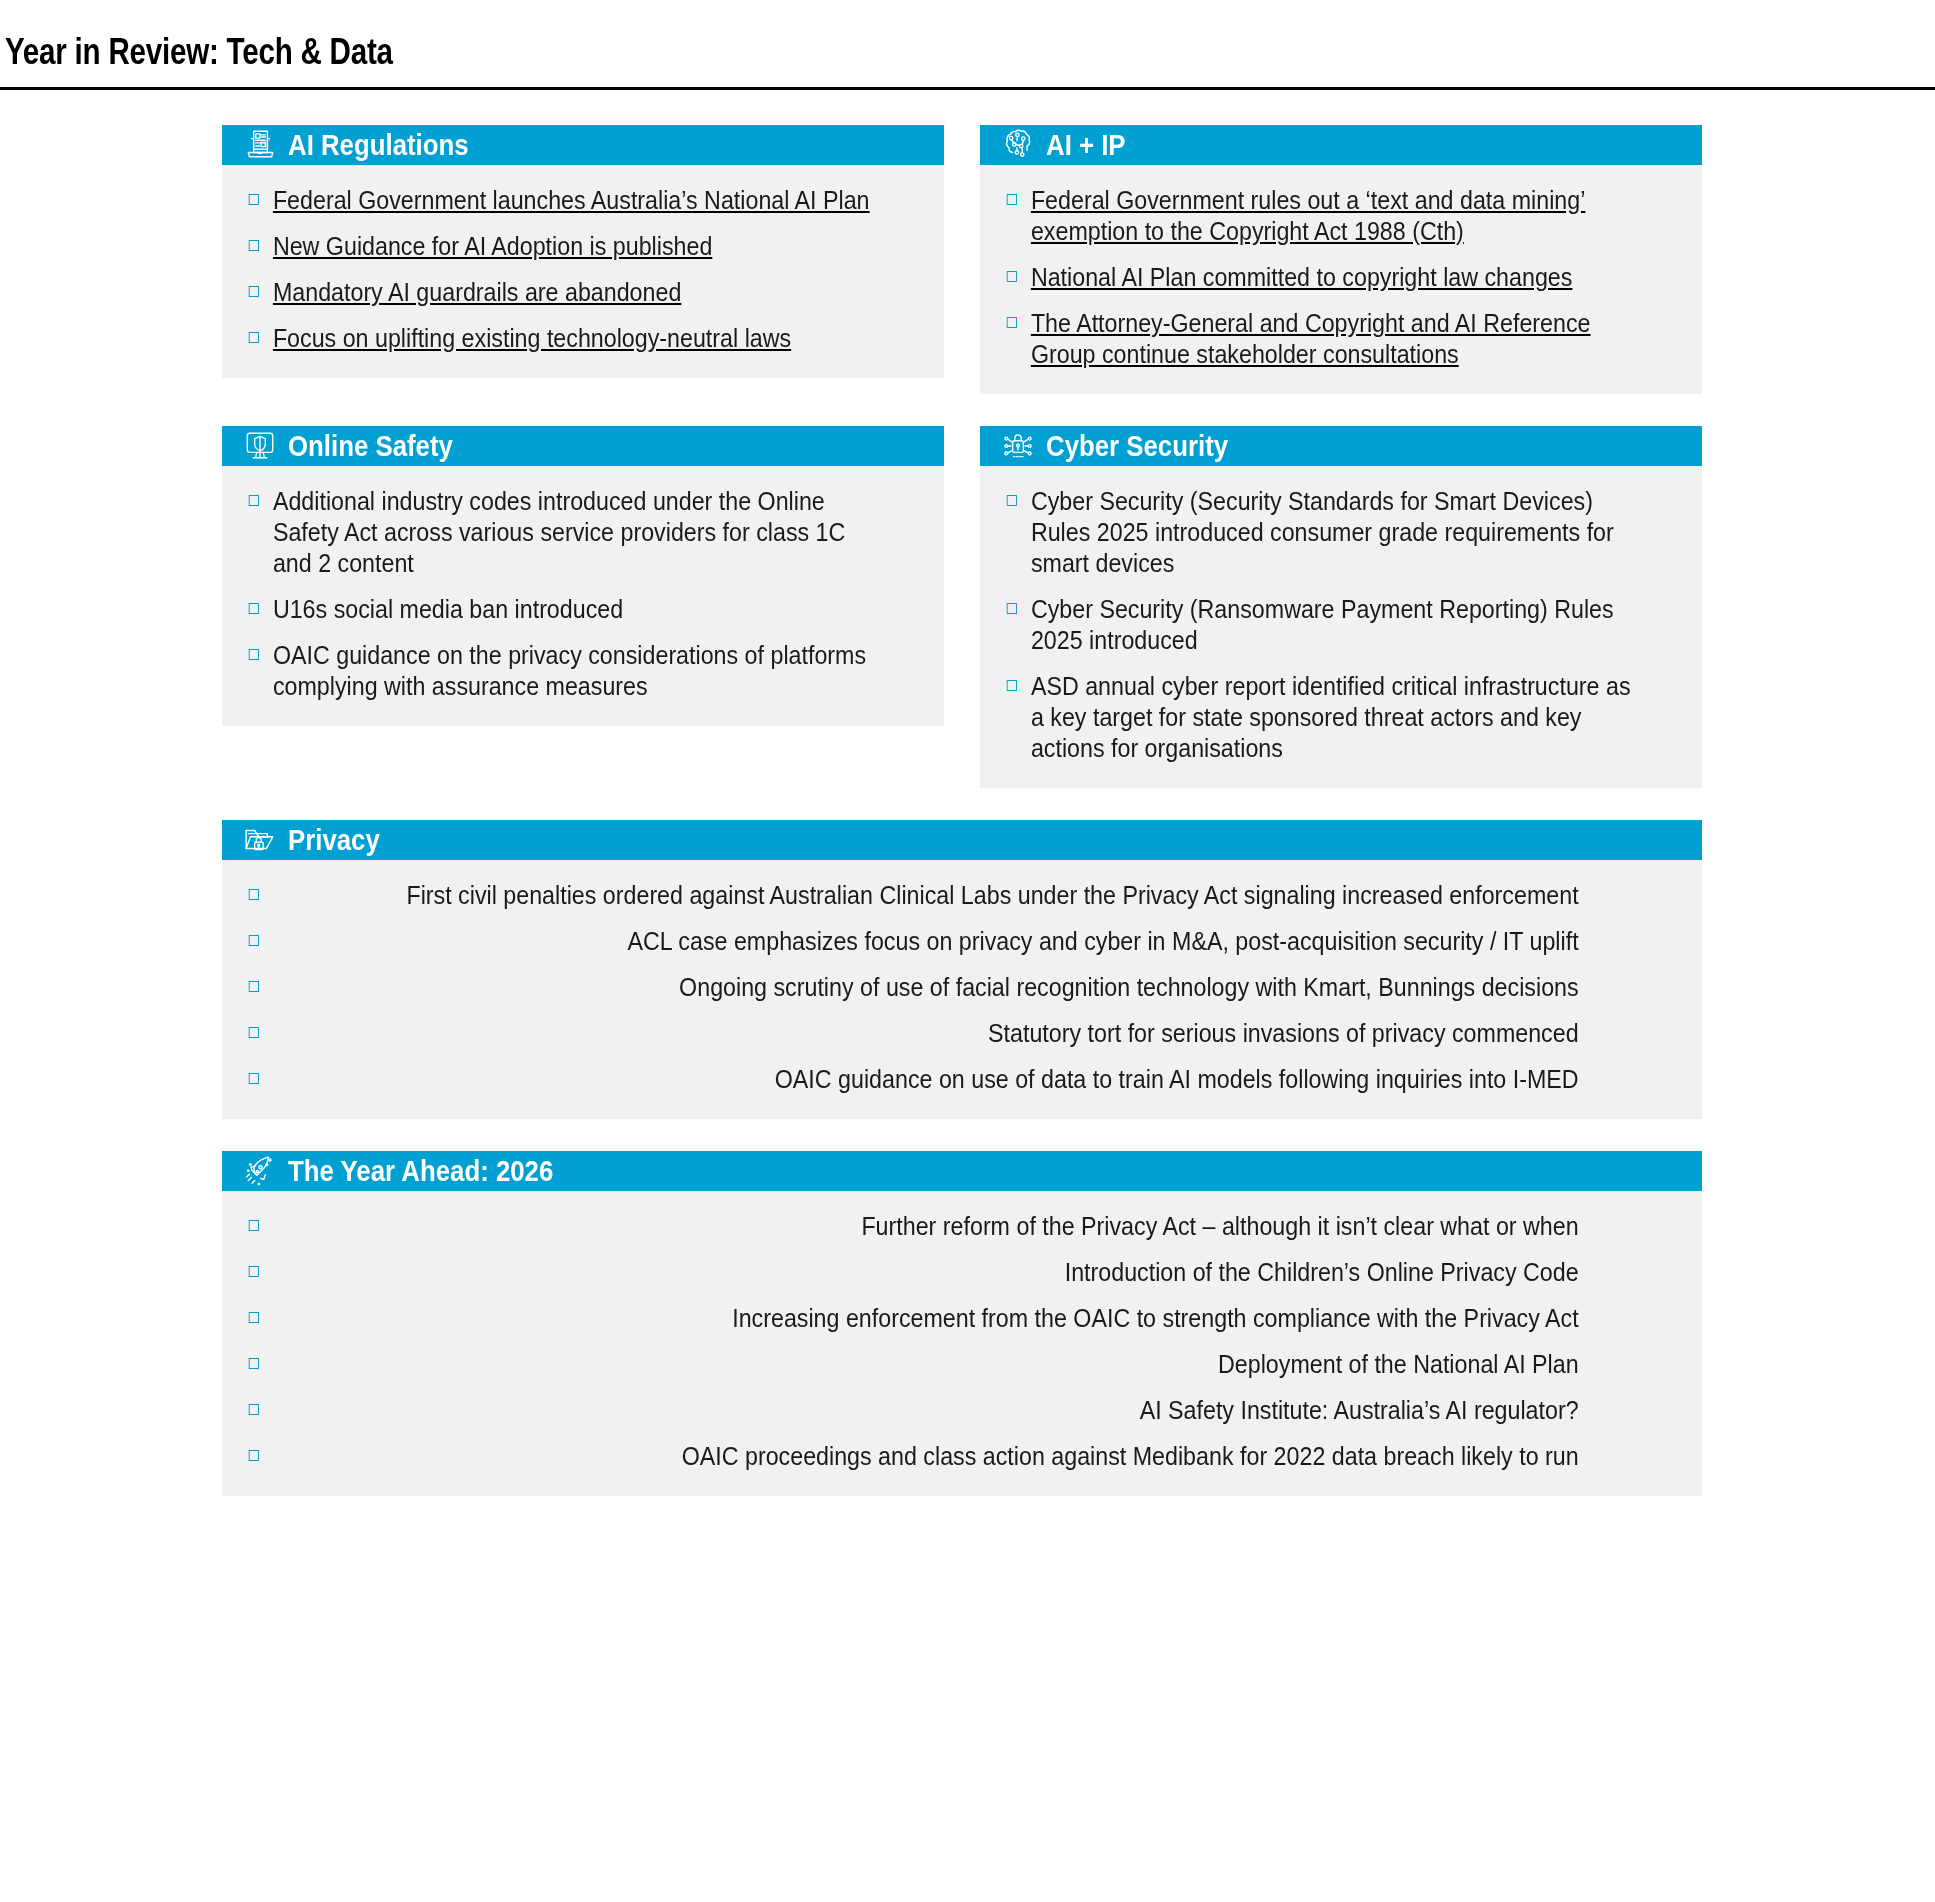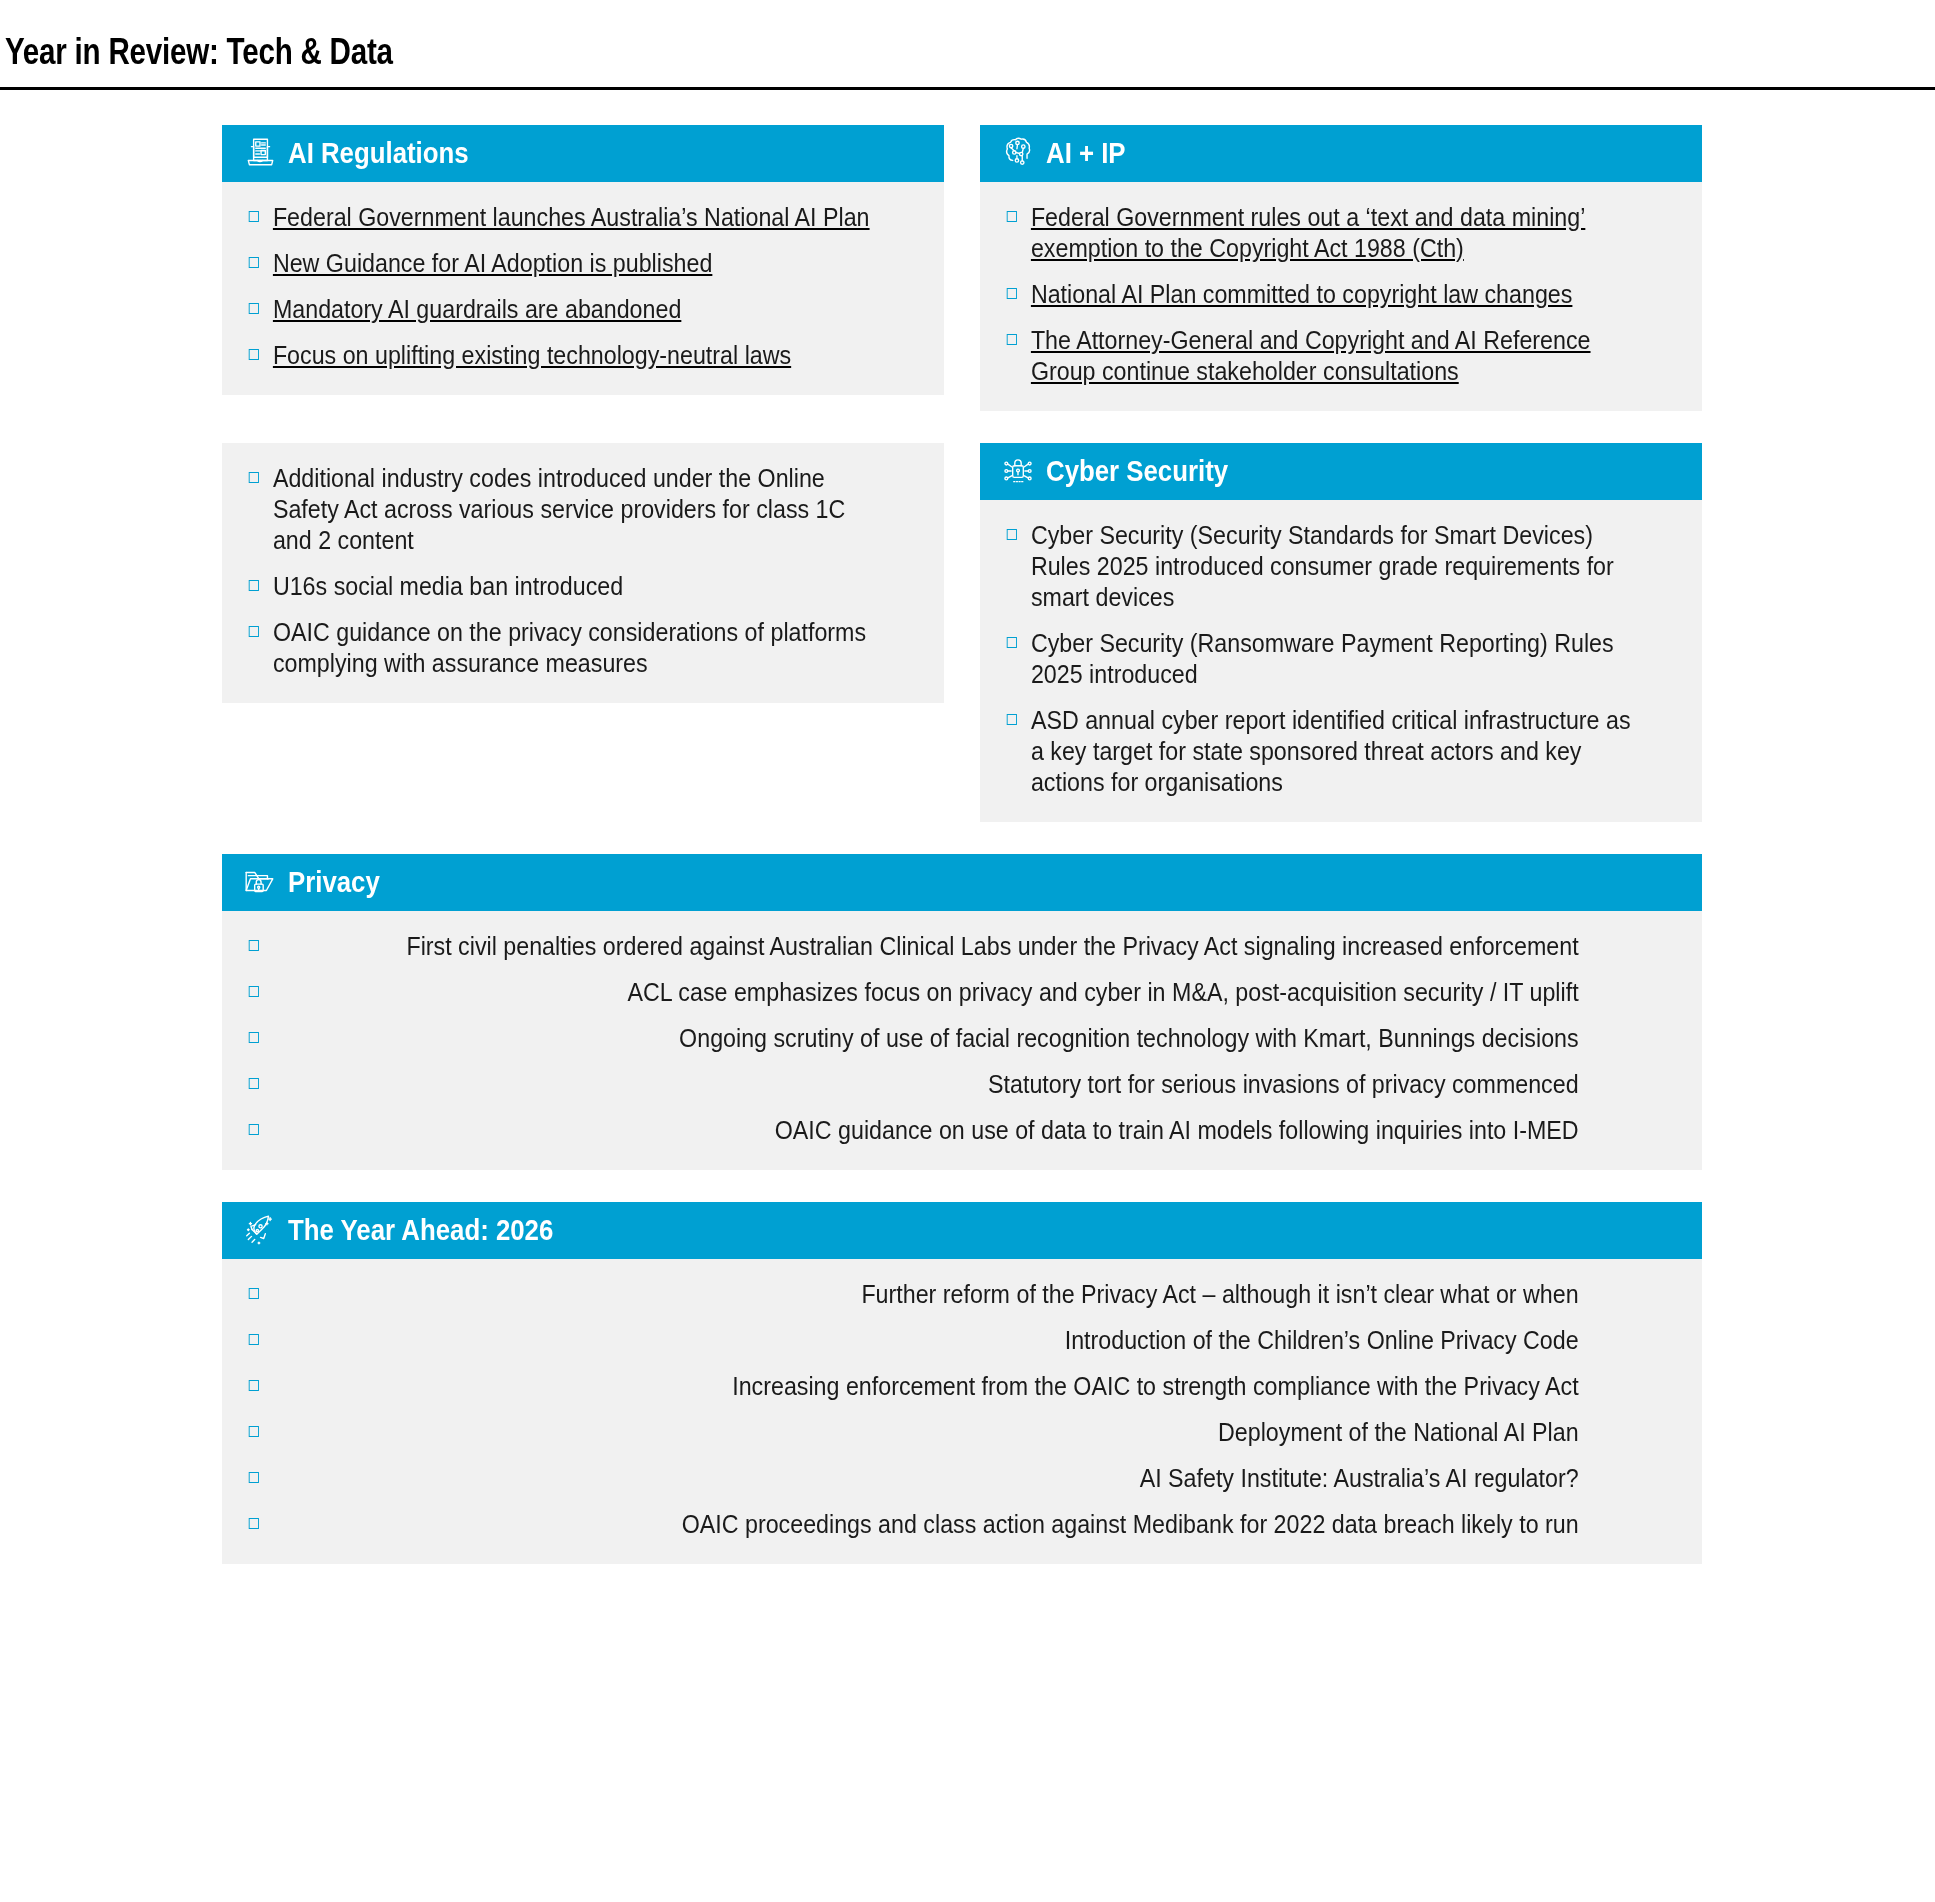--- a/index.html
+++ b/index.html
@@ -54,21 +54,21 @@
   .card {
     background: #f1f1f1;
     display: flex;
     flex-direction: column;
   }
   .card.half  { width: 722px; flex: 0 0 722px; }
   .card.full  { width: 1480px; flex: 0 0 1480px; text-align: right; }
 
   .card-header {
     background: #00a0d2;
-    height: 57px;
+    height: 40px;
     display: flex;
     align-items: center;
     padding: 0 0 0 20px;
     box-sizing: border-box;
   }
   .card-header .hdr-icon {
     width: 36px;
     height: 36px;
     flex: 0 0 36px;
     display: flex;
@@ -207,20 +207,34 @@
       </div>
     </div>
   </div>
 
   <div class="v-gap-sm"></div>
 
   <div class="row">
     <div class="gutter-left"></div>
 
     <div class="card half tall-b">
+      <div class="card-header">
+        <span class="hdr-icon">
+          <svg viewBox="0 0 64 64" fill="none" stroke="#ffffff" stroke-width="2.6" stroke-linecap="round" stroke-linejoin="round">
+            <rect x="8" y="8" width="48" height="36" rx="5"></rect>
+            <path d="M32 14 l10 4 v10 q0 9 -10 13 q-10 -4 -10 -13 v-10 z"></path>
+            <line x1="32" y1="14" x2="32" y2="41"></line>
+            <line x1="32" y1="44" x2="32" y2="52"></line>
+            <line x1="19" y1="54" x2="45" y2="54"></line>
+            <path d="M24 52 l2 -8"></path>
+            <path d="M40 52 l-2 -8"></path>
+          </svg>
+        </span>
+        <span class="card-title">Online Safety</span>
+      </div>
       <div class="card-body">
         <ul class="bullets">
           <li><span class="bullet-box"></span><span>Additional industry codes introduced under the Online Safety Act across various service providers for class 1C and 2 content</span></li>
           <li><span class="bullet-box"></span><span>U16s social media ban introduced</span></li>
           <li><span class="bullet-box"></span><span>OAIC guidance on the privacy considerations of platforms complying with assurance measures</span></li>
         </ul>
       </div>
     </div>
 
     <div class="col-gap"></div>

